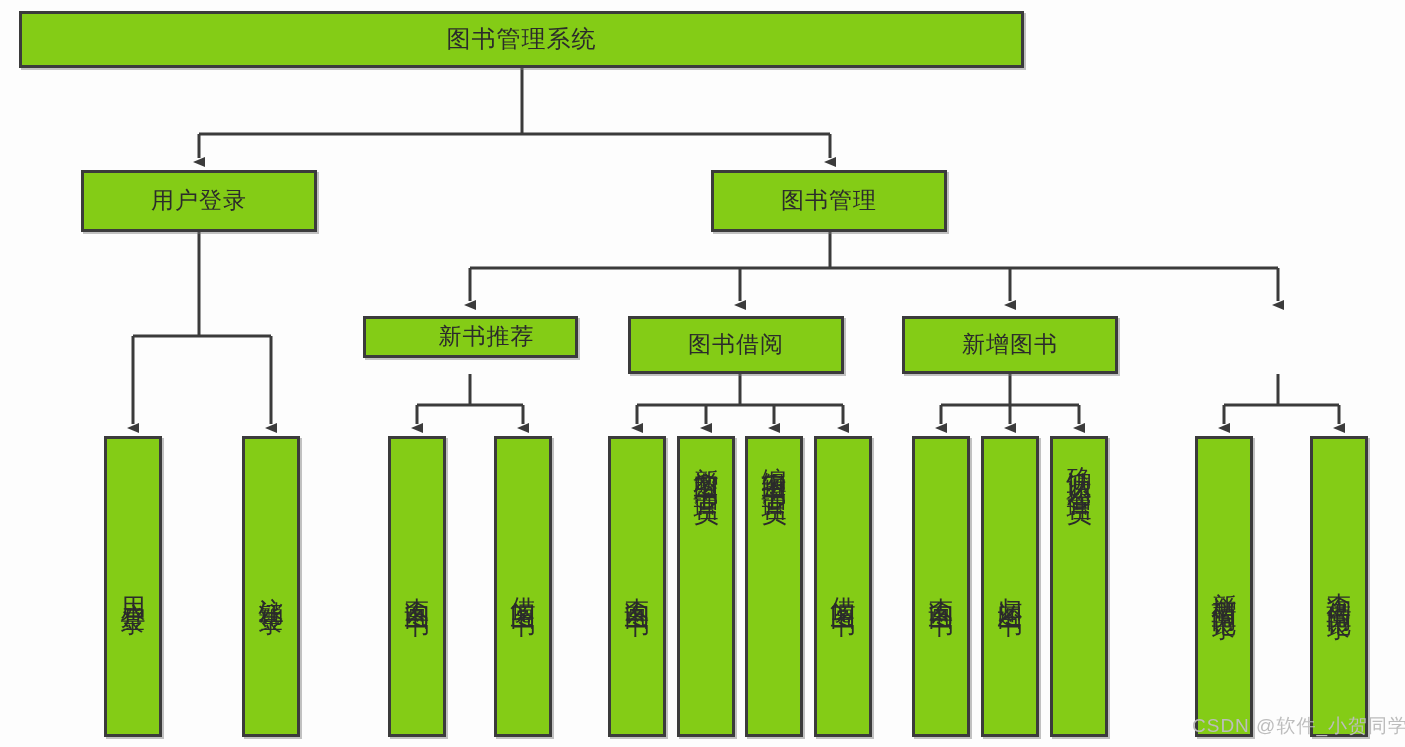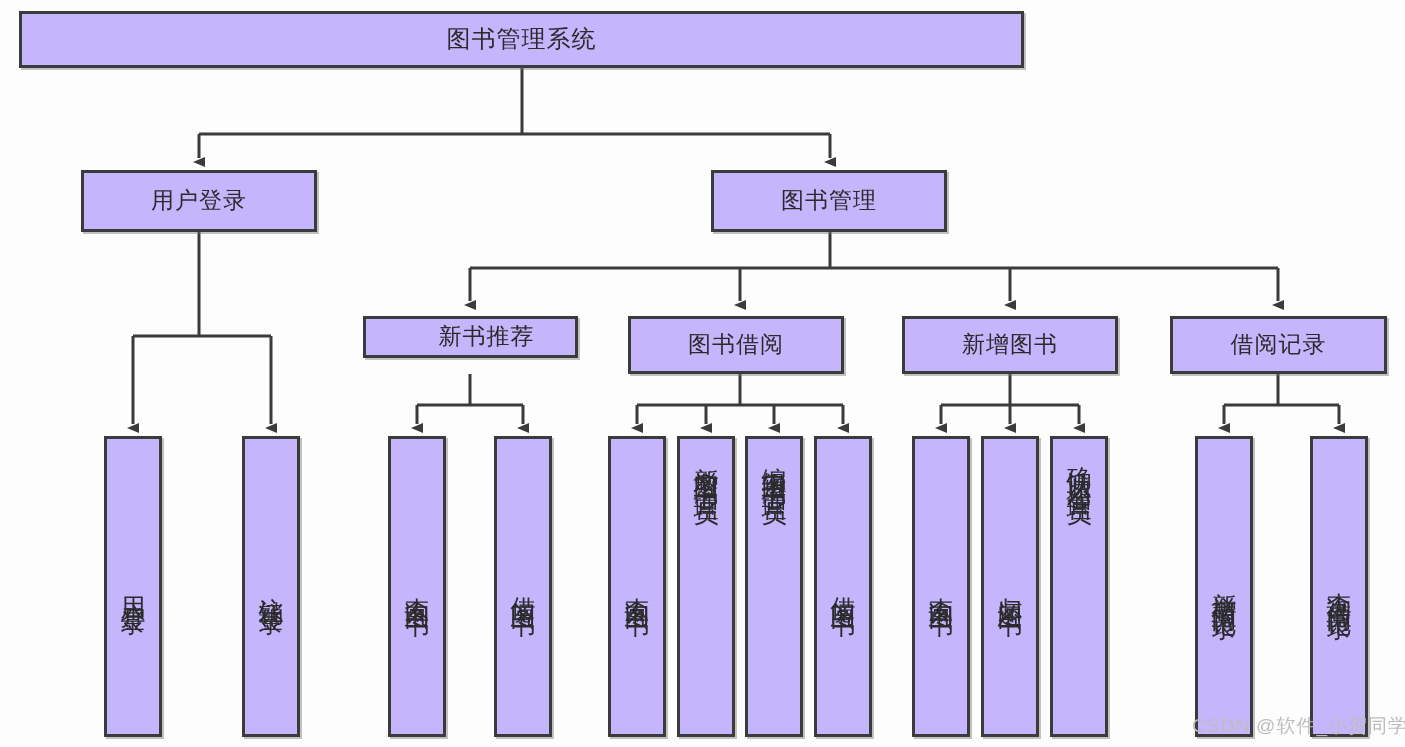--- a/index.html
+++ b/index.html
@@ -11,21 +11,21 @@
     overflow:hidden;
     position:relative;
   }
   #canvas{position:absolute;left:0;top:0;width:1405px;height:747px;}
   .svg-layer{position:absolute;left:0;top:0;width:1405px;height:747px;}
 
   
   .node{
     position:absolute;
     box-sizing:border-box;
-    background:#c4b5fd;
+    background:#84cc16;
     border:3px solid #3b3b3b;
     box-shadow:2px 2px 0 rgba(120,120,120,0.45);
     display:flex;
     align-items:center;
     justify-content:center;
   }
   .node .label{
     color:#2b2b2b;
     letter-spacing:1px;
     white-space:nowrap;
@@ -129,23 +129,20 @@
 
   <div class="node horiz" style="left:363px;top:316px;width:215px;height:42px;padding-left:32px;">
     <span class="label">新书推荐</span>
   </div>
   <div class="node horiz" style="left:628px;top:316px;width:216px;height:58px;">
     <span class="label">图书借阅</span>
   </div>
   <div class="node horiz" style="left:902px;top:316px;width:216px;height:58px;">
     <span class="label">新增图书</span>
   </div>
-  <div class="node horiz" style="left:1170px;top:316px;width:217px;height:58px;">
-    <span class="label">借阅记录</span>
-  </div>
 
   <div class="node vert center" style="left:104px;top:436px;width:58px;height:301px;">
     <span class="label">用户登录</span>
   </div>
   <div class="node vert center" style="left:242px;top:436px;width:58px;height:301px;">
     <span class="label">注销登录</span>
   </div>
 
   <div class="node vert center" style="left:388px;top:436px;width:58px;height:301px;">
     <span class="label">查询图书</span>

